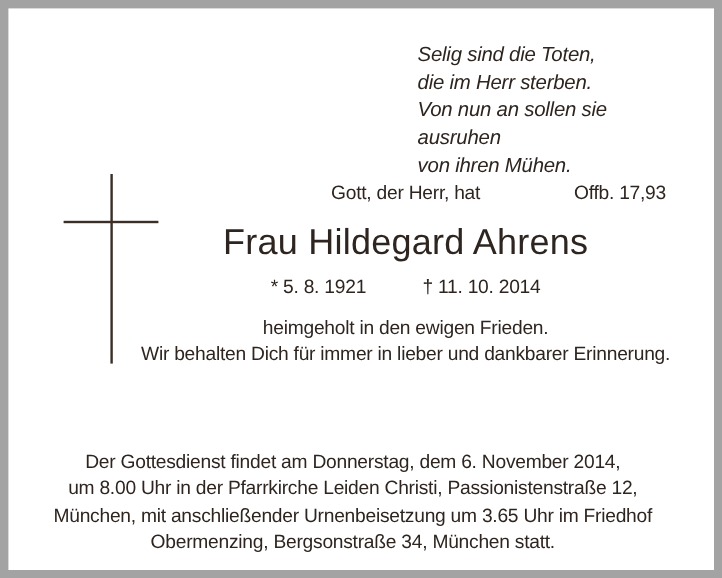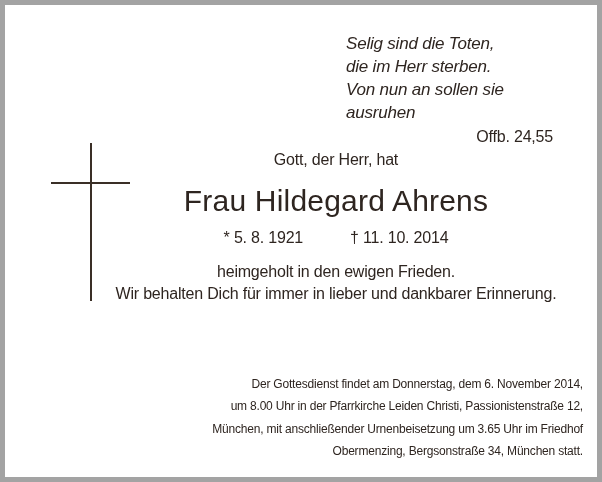--- a/index.html
+++ b/index.html
@@ -5,21 +5,21 @@
   html, body {
     margin: 0;
     padding: 0;
     background: #ffffff;
   }
   .notice-frame {
     position: relative;
     width: 602px;
     height: 482px;
     box-sizing: border-box;
-    border: 5px solid #a3a3a3;
+    border: 7px solid #a3a3a3;
     background: #ffffff;
     font-family: "Liberation Sans", "DejaVu Sans", sans-serif;
     color: #2e2520;
     overflow: hidden;
     letter-spacing: -0.2px;
   }
 
   
   .epigraph {
     position: absolute;
@@ -110,35 +110,36 @@
     line-height: 22px;
   }
   .family .b { font-weight: bold; }
 
   
   .service {
     position: absolute;
     left: 0;
     right: 14px;
     top: 368px;
-    font-size: 12px;
+    font-size: 16px;
     line-height: 22.4px;
-    text-align: right;
+    text-align: center;
   }
 </style>
 </head>
 <body>
 
 <div class="notice-frame">
 
   <div class="epigraph">
     <div class="quote-line">Selig sind die Toten,</div>
     <div class="quote-line">die im Herr sterben.</div>
     <div class="quote-line">Von nun an sollen sie ausruhen</div>
-    <div class="source">Offb. 24,55</div>
+    <div class="quote-line">von ihren Mühen.</div>
+    <div class="source">Offb. 17,93</div>
   </div>
 
   <div class="cross">
     <div class="bar-v"></div>
     <div class="bar-h"></div>
   </div>
 
   <div class="center-col">
     <div class="intro">Gott, der Herr, hat</div>
     <div class="deceased-name">Frau Hildegard Ahrens</div>

